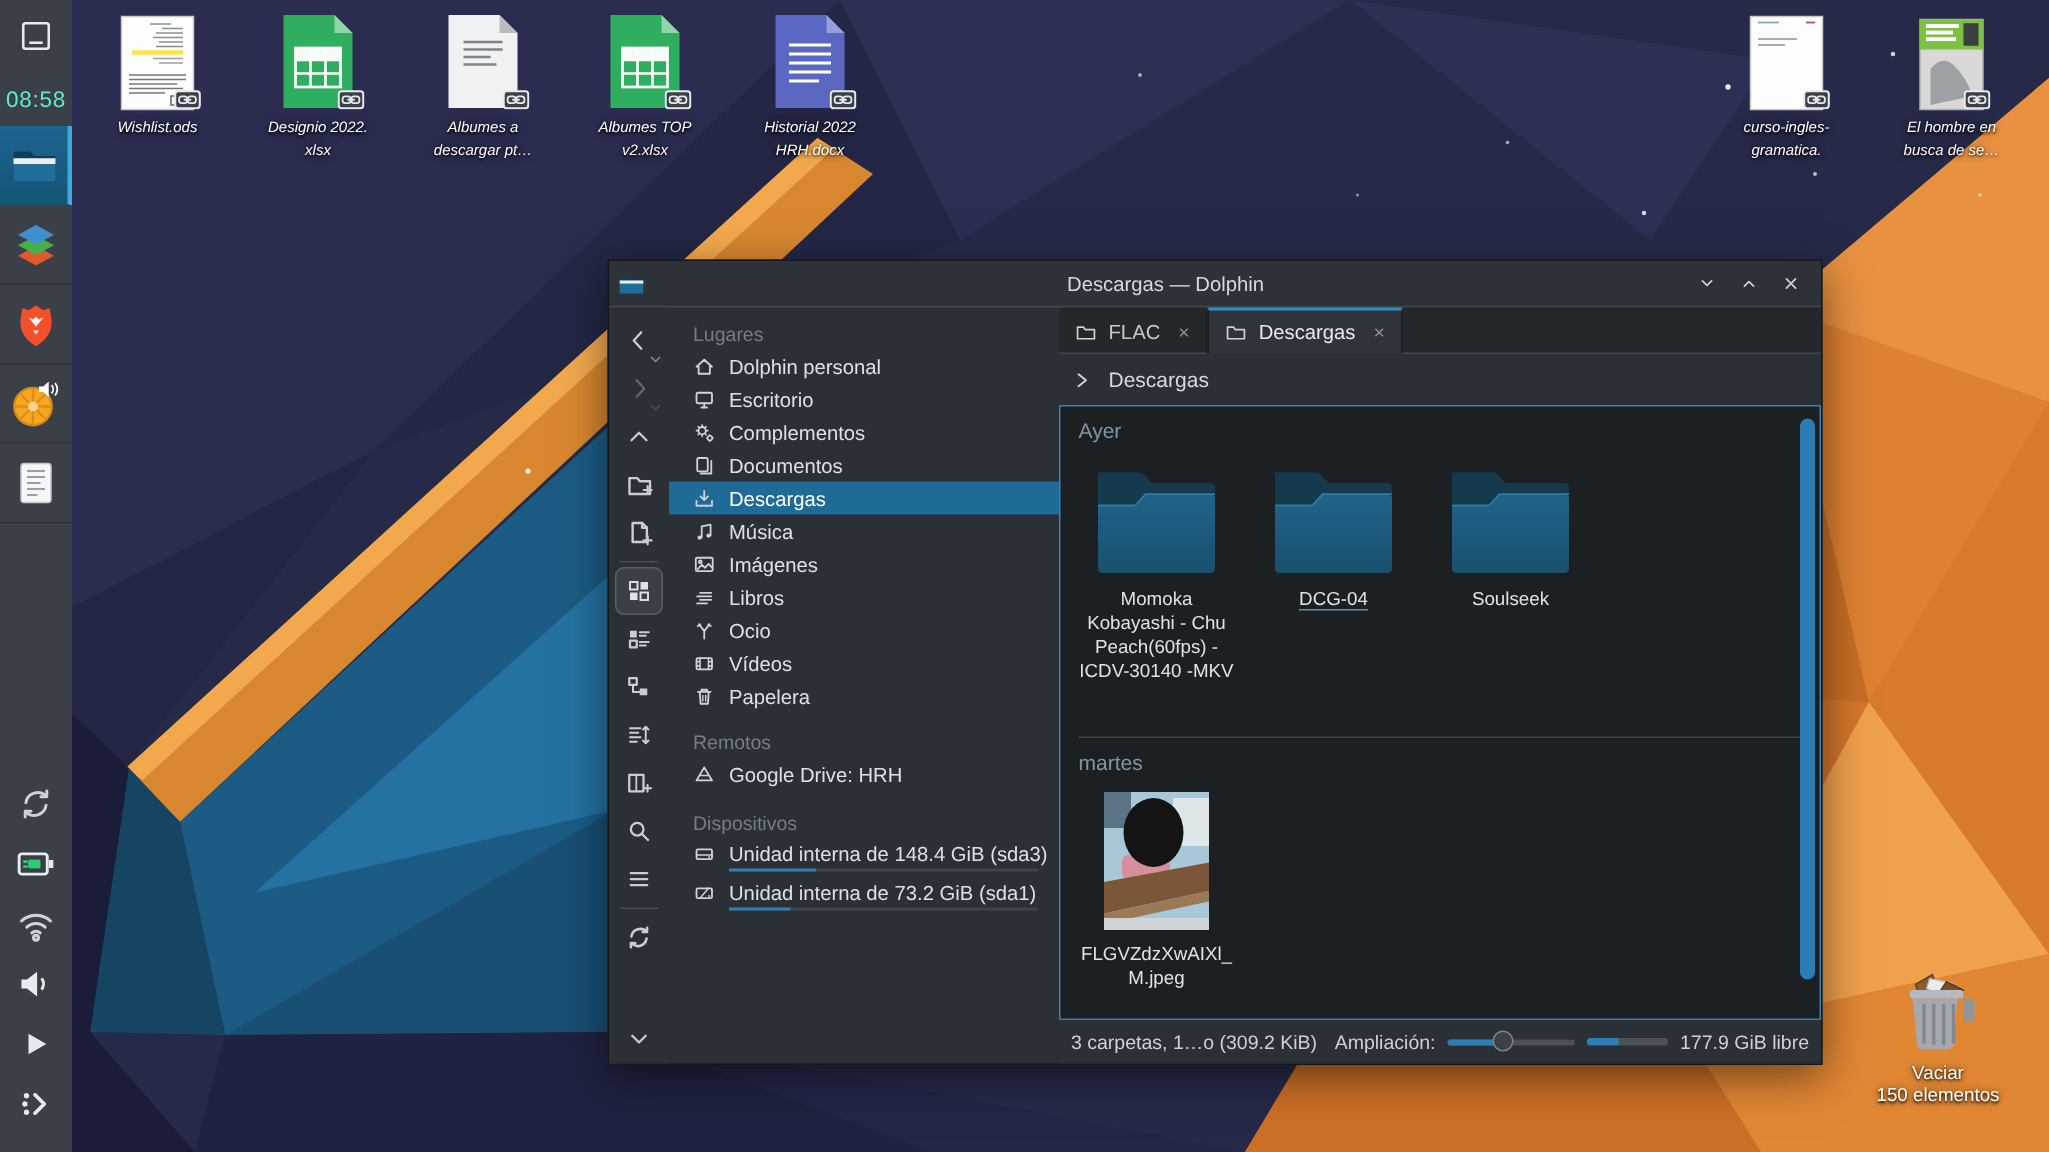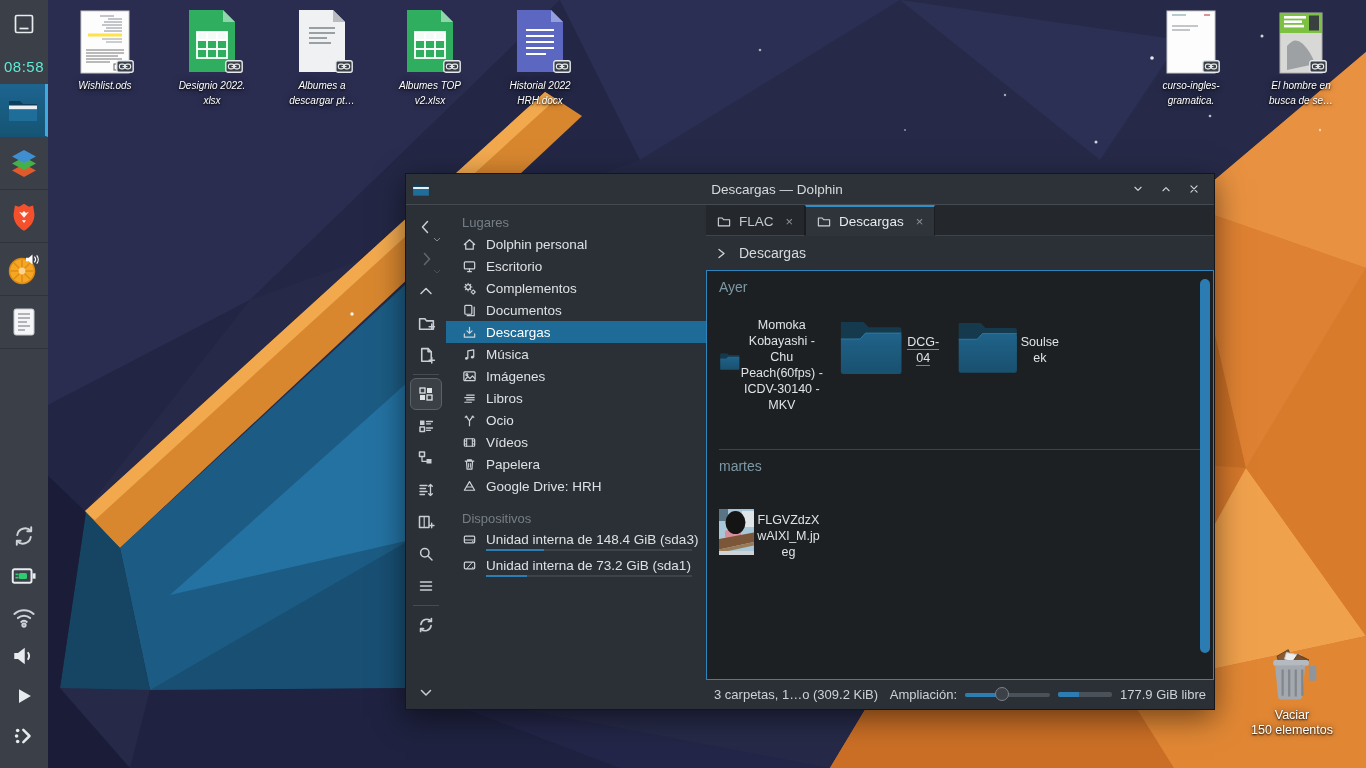--- a/index.html
+++ b/index.html
@@ -64,21 +64,21 @@
   .tab .x{color:#8d939a;font-size:13px;margin-left:4px;}
   .tabfill{flex:1;border-bottom:1px solid #3f444b;}
   #breadcrumb{height:34px;flex:none;display:flex;align-items:center;gap:12px;
     padding-left:10px;background:#2b3036;font-size:14px;color:#d6dade;}
   
   #view{flex:1;min-height:0;border:1px solid #2e84bd;background:#1d2023;position:relative;
     padding:8px 12px;box-sizing:border-box;overflow:hidden;}
   .ghead{color:#7d98a5;font-size:14px;height:18px;}
   .gsep{height:1px;background:#3d444b;margin-bottom:8px;}
   .grow{display:flex;align-items:flex-start;margin-top:12px;}
-  .fitem{width:104px;margin-right:14px;display:flex;flex-direction:row;align-items:center;
+  .fitem{width:104px;margin-right:14px;display:flex;flex-direction:column;align-items:center;
     text-align:center;font-size:12.5px;line-height:16px;color:#dfe3e6;}
   .fitem .nm{margin-top:8px;overflow-wrap:anywhere;}
   .u{border-bottom:1px solid #5b8fb5;}
   #scrollbar{position:absolute;right:3px;top:8px;width:10px;height:374px;
     background:#2a7cb2;border-radius:5px;}
   
   #statusbar{height:29px;flex:none;display:flex;align-items:center;background:#2b3036;
     font-size:13px;color:#ccd2d6;padding:0 8px;gap:8px;}
   #statusbar .summary{flex:1;white-space:nowrap;}
   .slider{width:85px;height:4px;background:#4a5158;border-radius:2px;position:relative;flex:none;}
@@ -647,20 +647,21 @@
           <span>Vídeos</span>
         </div>
         <div class="prow">
           <svg width="15" height="15" viewBox="0 0 16 16" class="ic">
               <path d="M3.5 4.5 h9 M6 4.5 V3 h4 v1.5 M4.8 4.5 l.6 8.5 h5.2 l.6 -8.5"></path>
               <path d="M7 7 v4 M9 7 v4" stroke-width="1"></path>
             </svg>
           <span>Papelera</span>
         </div>
 
+        <div class="phead" style="margin-top:10px;">Remotos</div>
         <div class="prow">
           <svg width="15" height="15" viewBox="0 0 16 16" class="ic">
               <path d="M8 2.8 L13.5 12 H2.5 Z"></path>
               <path d="M5.2 8.6 h5.6" stroke-width="1.1"></path>
             </svg>
           <span>Google Drive: HRH</span>
         </div>
 
         <div class="phead" style="margin-top:12px;">Dispositivos</div>
         <div class="drow">

